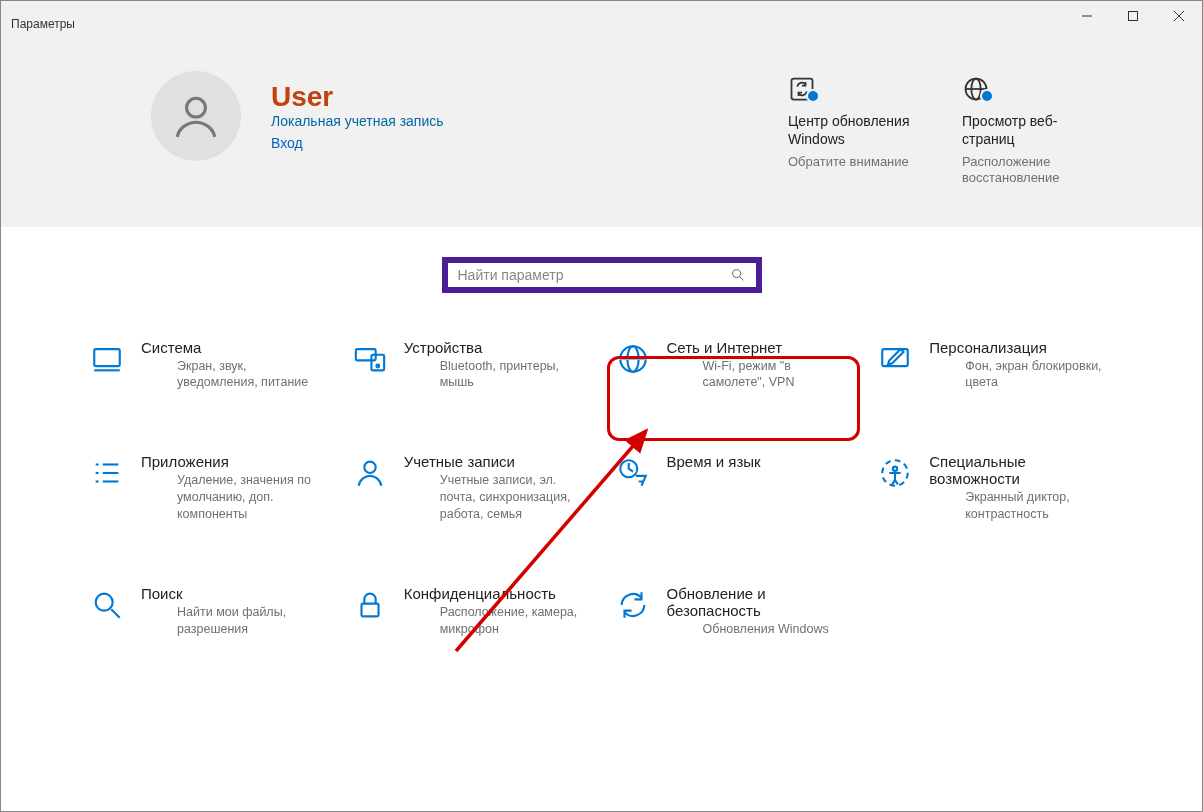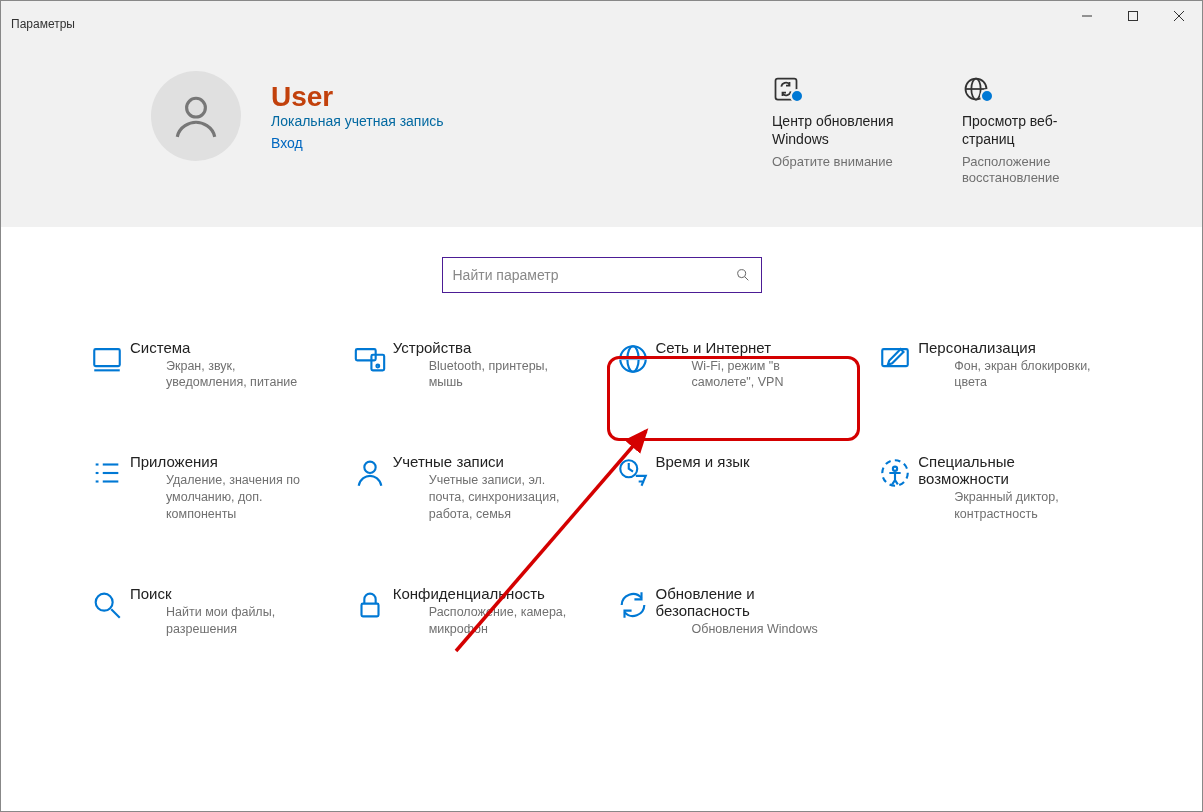--- a/index.html
+++ b/index.html
@@ -40,58 +40,58 @@
     background: #e0e0e0;
     display: flex; align-items: center; justify-content: center;
     margin-right: 30px;
   }
   .avatar svg { width: 50px; height: 50px; }
   .user-info { flex: 1; padding-top: 10px;}
   .user-name { font-size: 28px; font-weight: 600; color: #c2410c; }
   .user-type { font-size: 14px; color: #0369a1; }
   .user-link { font-size: 14px; color: #0067c0; margin-top: 6px; cursor: pointer; }
 
-  .hero-tiles { display: flex; gap: 50px; padding-right: 40px; justify-content: space-between;}
+  .hero-tiles { display: flex; gap: 34px; padding-right: 40px; justify-content: space-between;}
   .hero-tile { width: 140px; }
   .hero-tile-icon {
     height: 36px; display:flex; align-items:center; position:relative; margin-bottom:6px;
   }
   .hero-tile-icon svg { width:28px; height:28px; }
   .badge {
     position:absolute; left:18px; top:18px;
     width:14px; height:14px; border-radius:50%; background:#0078d4;
     border:2px solid #f1f1f1;
   }
   .hero-tile-title { font-size:14px; color:#222; line-height:1.25; }
   .hero-tile-sub { font-size:13px; color:#707070; margin-top:6px; line-height:1.25;}
 
   .search-wrap { display:flex; justify-content:center; padding: 30px 0 20px; }
   .search-box {
     width: 320px; height: 36px;
-    border: 1px solid #4c1d95;
+    border: 6px solid #4c1d95;
     display:flex; align-items:center;
     padding: 0 10px;
     font-size: 14px; color:#666;
   }
   .search-box input {
     border:none; outline:none; flex:1; font-size:14px; color:#333;
     font-family: inherit; background:transparent;
   }
   .search-box input::placeholder{ color:#888;}
   .search-icon { width:16px; height:16px; }
 
   .grid {
     padding: 20px 80px 40px 80px;
     display: grid;
     grid-template-columns: repeat(4, 1fr);
     column-gap: 10px;
     row-gap: 50px;
   }
   .cat {
-    display:flex; gap:3px;
+    display:flex; gap:14px;
     padding: 6px;
     border-radius: 6px;
     cursor: pointer;
     position: relative;
   }
   .cat-icon {
     width: 40px; height: 40px;
     flex-shrink:0;
     display:flex; align-items:center; justify-content:center;
   }

